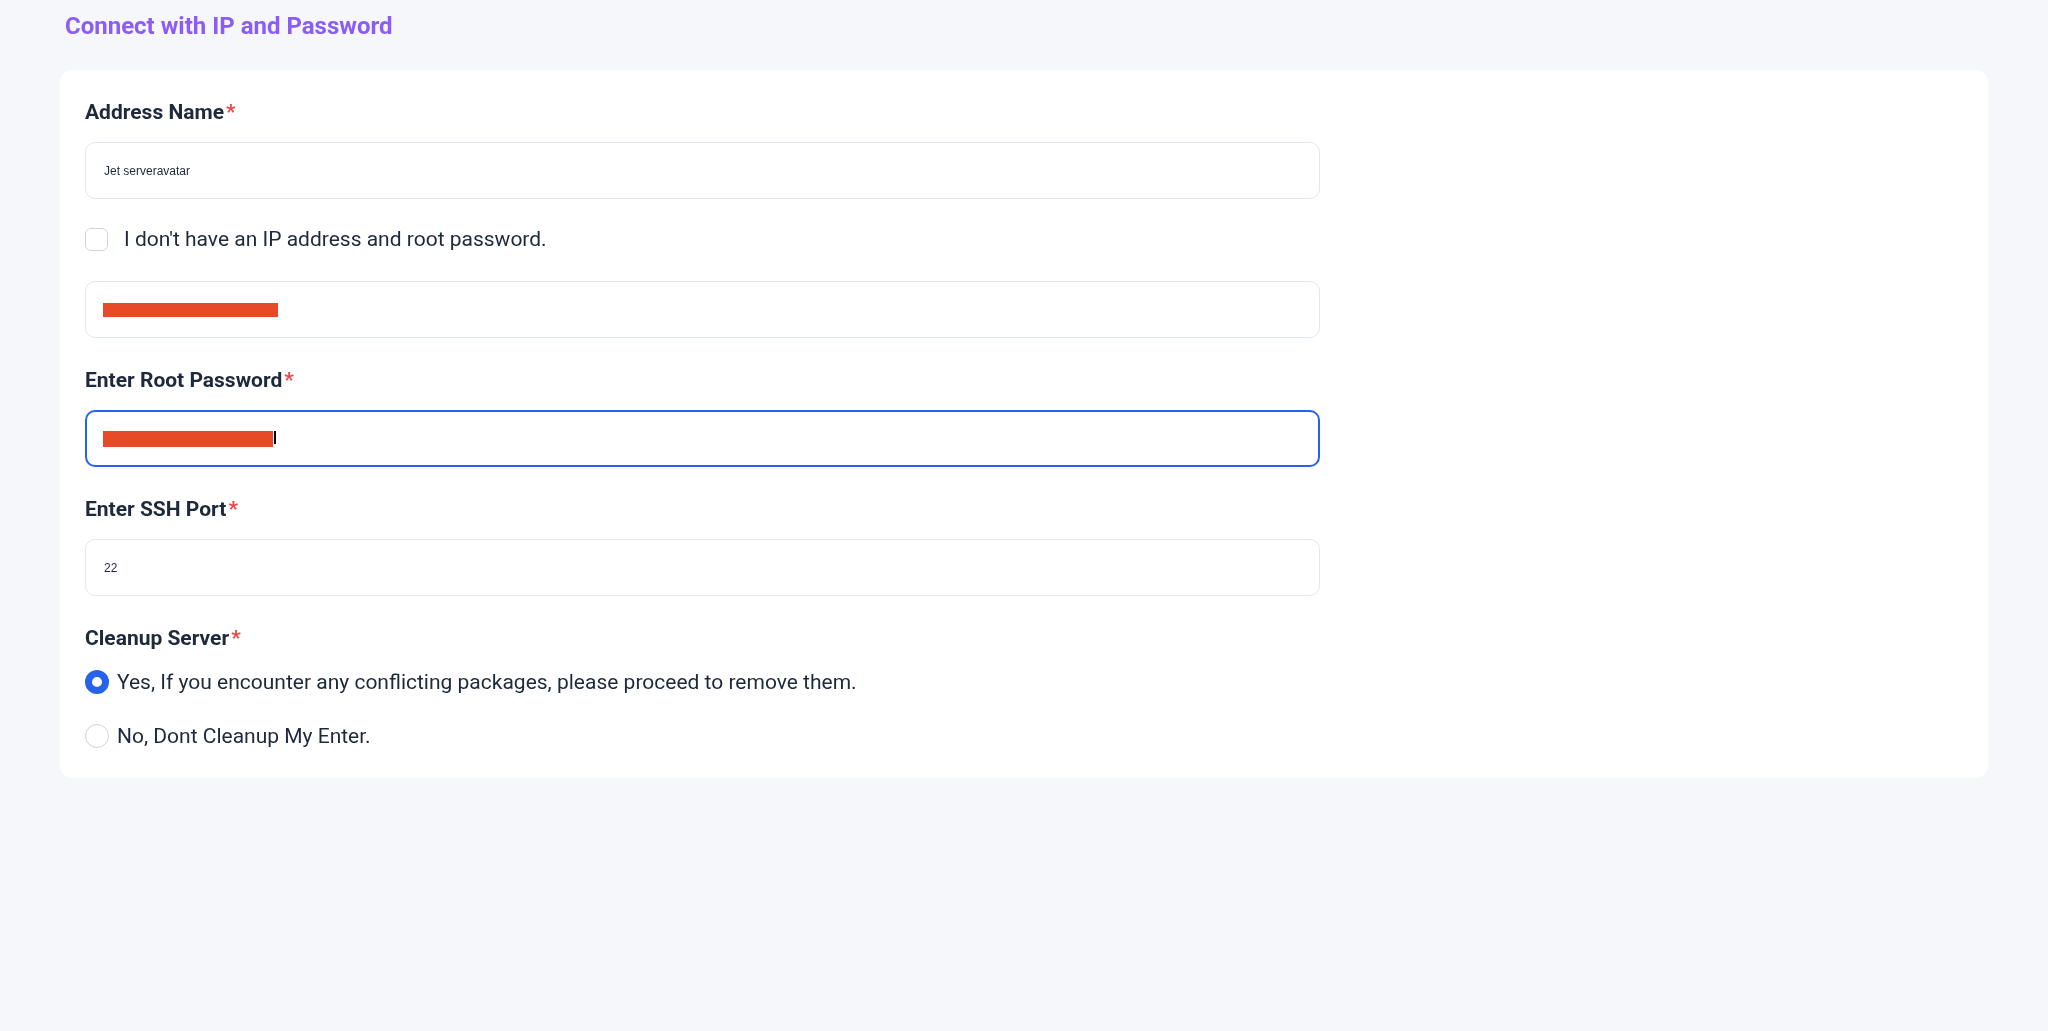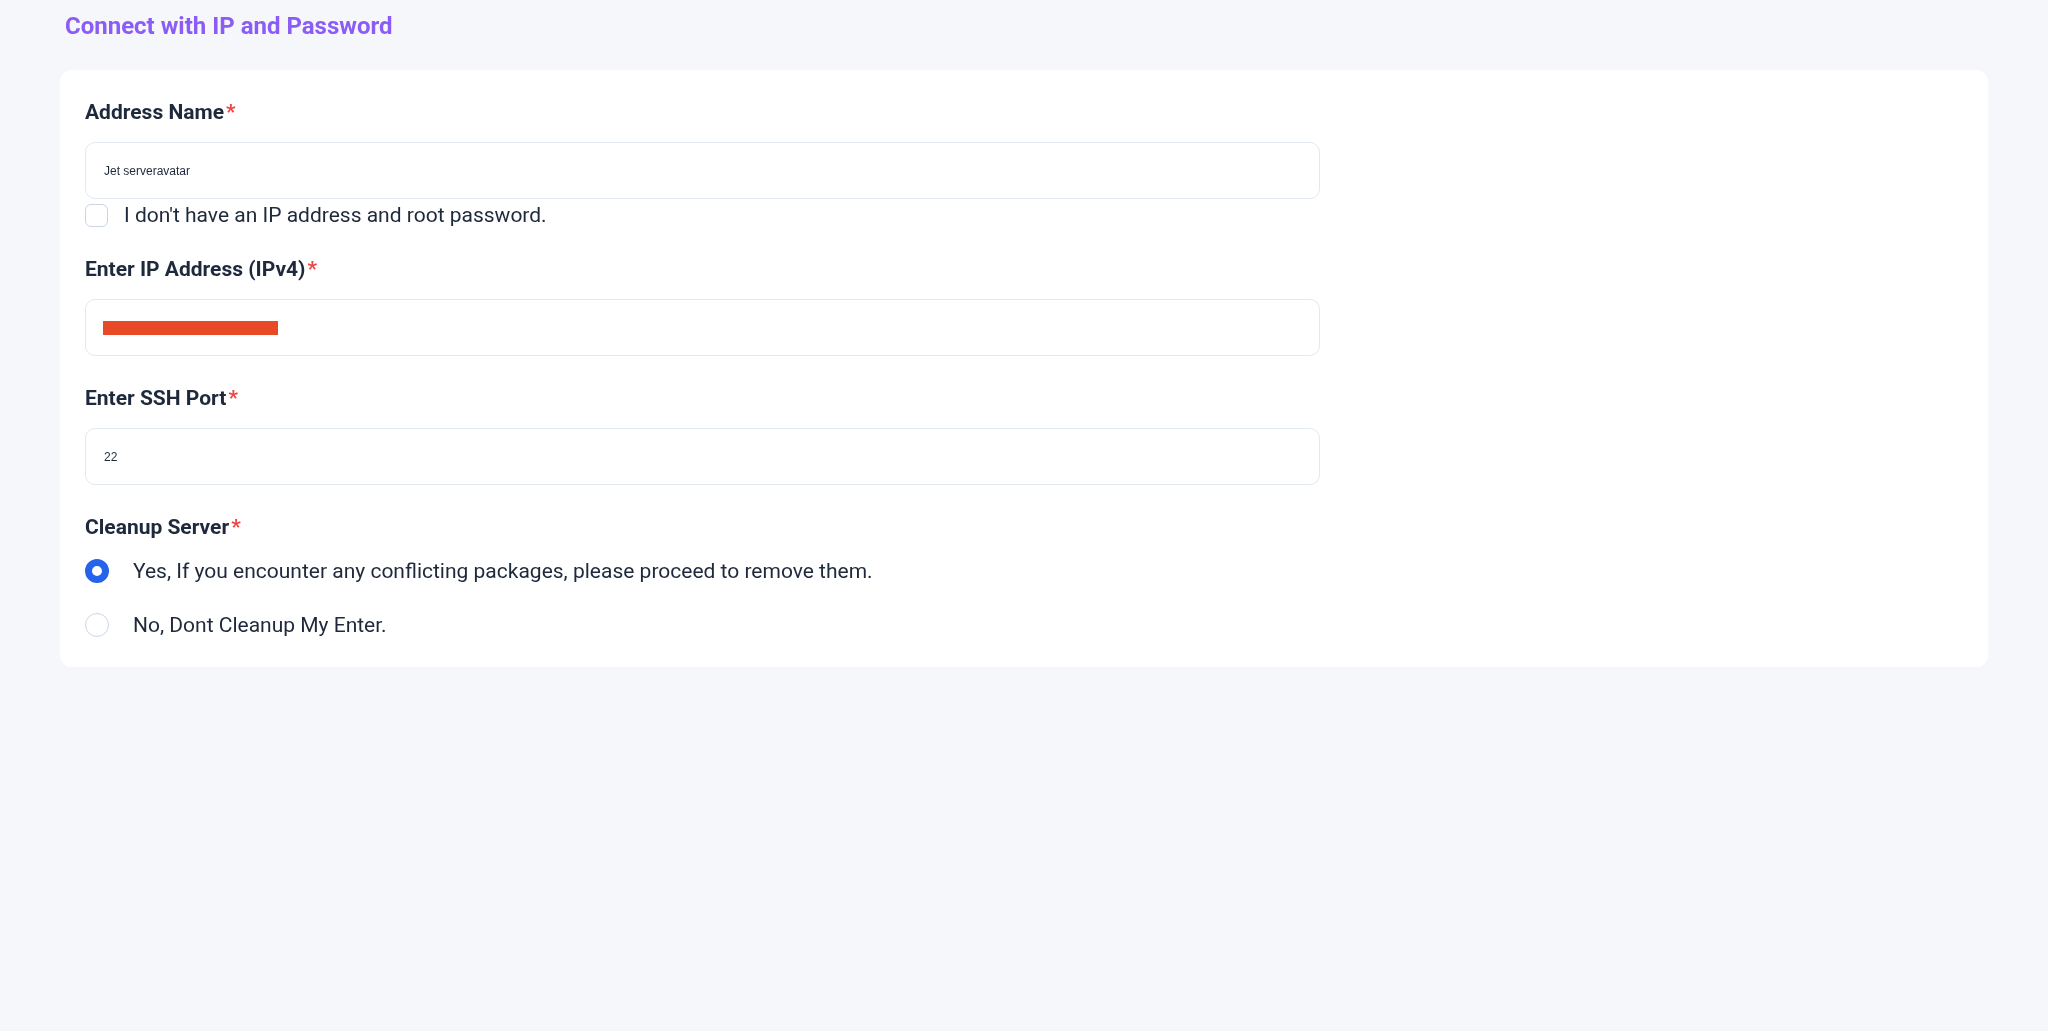--- a/index.html
+++ b/index.html
@@ -56,41 +56,41 @@
       border-radius: 10px;
       background-color: #ffffff;
       outline: none;
     }
     .text-input.focused {
       border: 2px solid #2563eb;
     }
     .checkbox-row {
       display: flex;
       align-items: center;
-      margin-top: 4px;
+      margin-top: 28px;
       gap: 16px;
     }
     .checkbox-box {
       width: 23px;
       height: 23px;
       border: 1.5px solid #cbd5e1;
       border-radius: 6px;
       background-color: #ffffff;
       cursor: pointer;
       flex-shrink: 0;
     }
     .checkbox-label {
       font-size: 21px;
       color: #1e293b;
       font-weight: 400;
     }
     .radio-row {
       display: flex;
       align-items: flex-start;
-      gap: 24px;
+      gap: 8px;
       margin-top: 18px;
     }
     .radio-circle {
       width: 24px;
       height: 24px;
       border-radius: 50%;
       cursor: pointer;
       flex-shrink: 0;
       display: flex;
       align-items: center;
@@ -159,29 +159,36 @@
           <span>Address Name</span><span class="required-star">*</span>
         </label>
         <input type="text" class="text-input" value="Jet serveravatar" style="">
         <div class="checkbox-row">
           <div class="checkbox-box"></div>
           <span class="checkbox-label">I don't have an IP address and root password.</span>
         </div>
       </div>
 
       <div class="form-group">
-        <label class="form-label">
-          <span>Enter IP Address (IPv4)</span><span class="required-star">*</span>
-        </label>
         <div class="input-wrap">
           <input type="text" class="text-input" value="" style="">
           <div class="redaction-ip"></div>
         </div>
       </div>
 
+      <div class="form-group">
+        <label class="form-label">
+          <span>Enter Root Password</span><span class="required-star">*</span>
+        </label>
+        <div class="input-wrap">
+          <input type="text" class="text-input focused" value="" style="">
+          <div class="redaction-pw"></div>
+          <div class="cursor-bar"></div>
+        </div>
+      </div>
 
       <div class="form-group">
         <label class="form-label">
           <span>Enter SSH Port</span><span class="required-star">*</span>
         </label>
         <input type="text" class="text-input" value="22" style="">
       </div>
 
       <div class="form-group" style="margin-bottom:0;">
         <label class="form-label cleanup-label">

